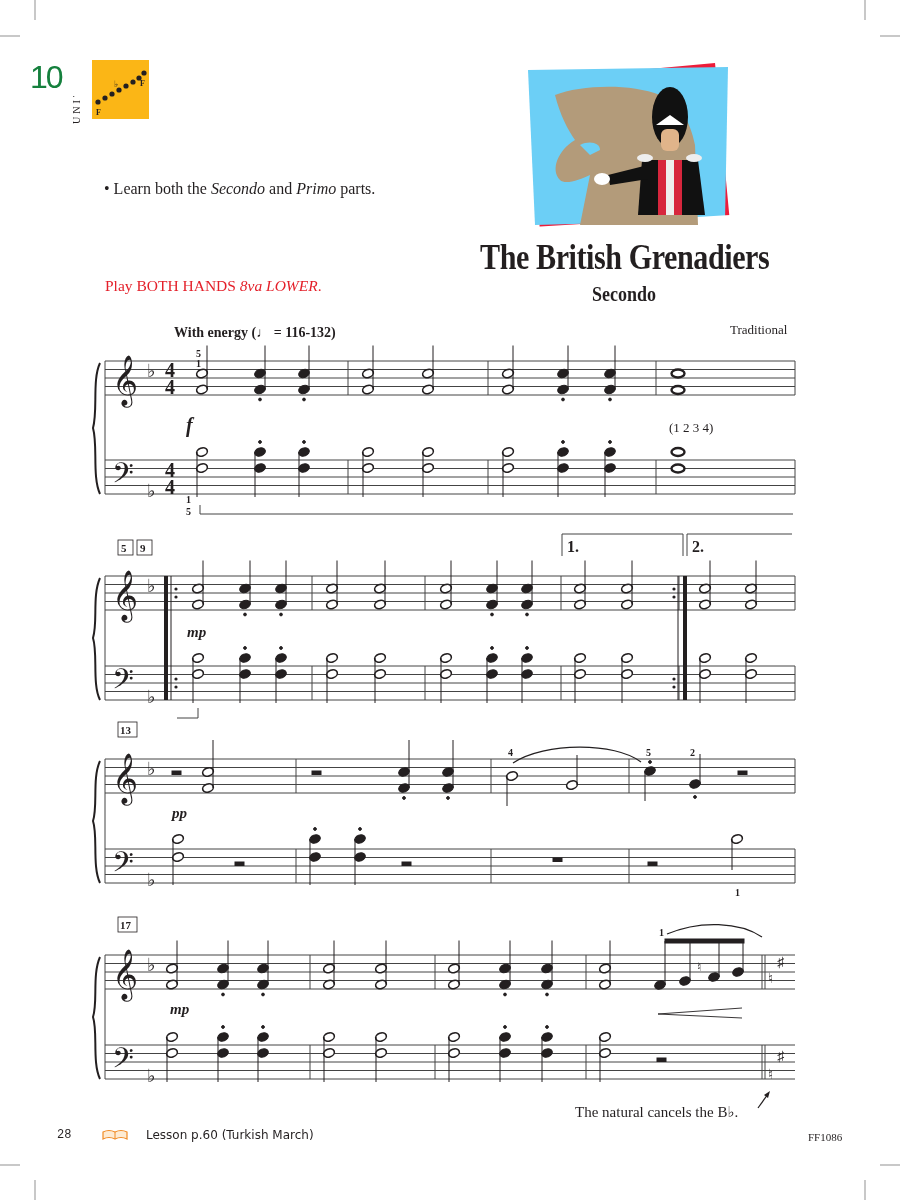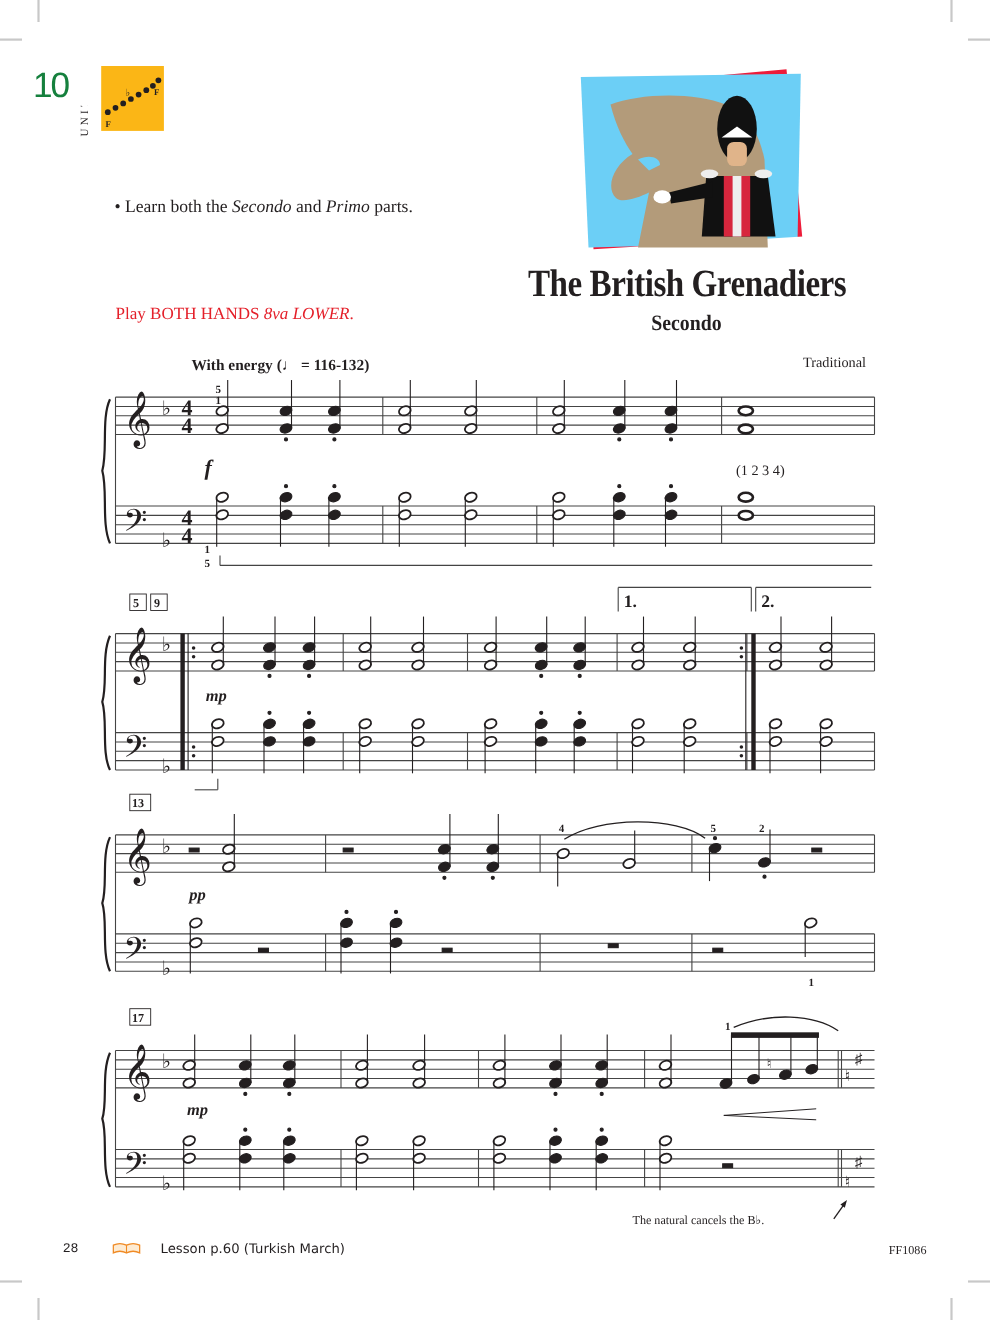--- a/index.html
+++ b/index.html
@@ -11,21 +11,21 @@
   .bullets { left:104px; top:176px; font-size:16px; line-height:26px; margin:0; padding:0; list-style:none; }
   .bullets li::before { content:"• "; }
   .red-note { left:105px; top:277px; font-size:15.5px; color:#e4202a; }
   .title { left:480px; top:238px; font-size:35px; font-weight:bold; letter-spacing:-0.5px; transform:scaleX(0.86); transform-origin:left top; white-space:nowrap; }
   .subtitle { left:592px; top:283px; font-size:20px; font-weight:bold; transform:scaleX(0.9); transform-origin:left top; }
   .traditional { left:730px; top:322px; font-size:13px;text-align:right; }
   .tempo { left:160px; top:325px; font-size:14px; font-weight:bold;margin-left:14px; }
   .page-num { left:57px; top:1128px; font-size:12px;font-family:Liberation Mono, monospace; }
   .lesson-link { left:102px; top:1128px; font-family:"DejaVu Sans", sans-serif; font-size:12px; display:flex; align-items:center; gap:18px; }
   .code { left:808px; top:1131px; font-size:11px;text-align:right; }
-  .natural-note { left:575px; top:1103px; font-size:11px; }
+  .natural-note { left:575px; top:1103px; font-size:15px; }
   svg text { font-family:"Liberation Serif", serif; }
 </style>
 </head>
 <body>
 
 <div class="crop" style="left:34px;top:0;width:2px;height:20px;"></div>
 <div class="crop" style="left:0;top:35px;width:20px;height:2px;"></div>
 <div class="crop" style="left:864px;top:0;width:2px;height:20px;"></div>
 <div class="crop" style="left:880px;top:35px;width:20px;height:2px;"></div>
 <div class="crop" style="left:34px;top:1180px;width:2px;height:20px;"></div>

